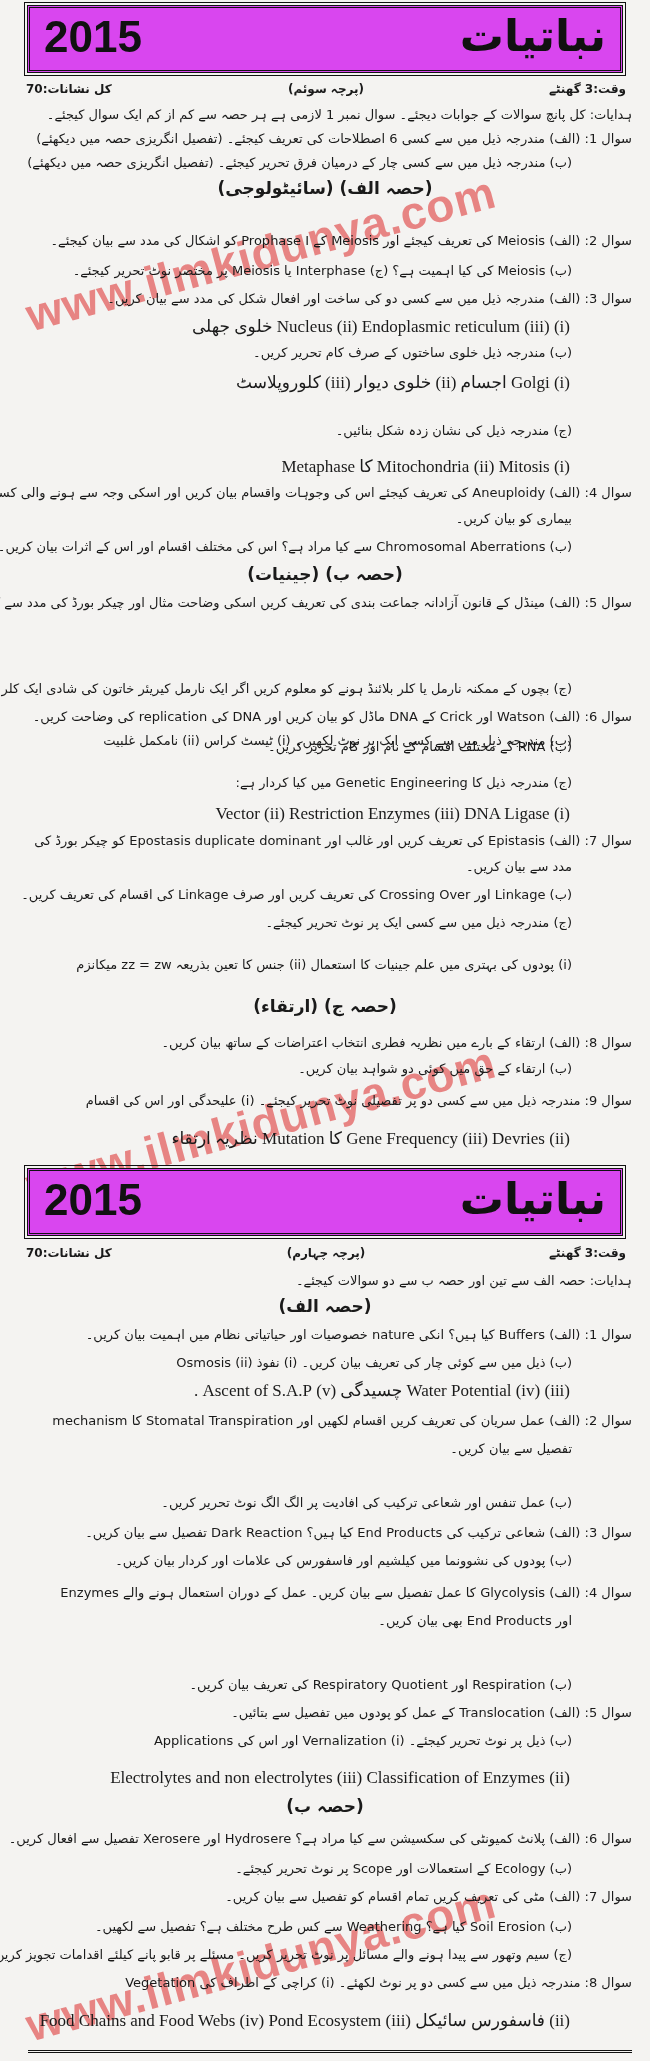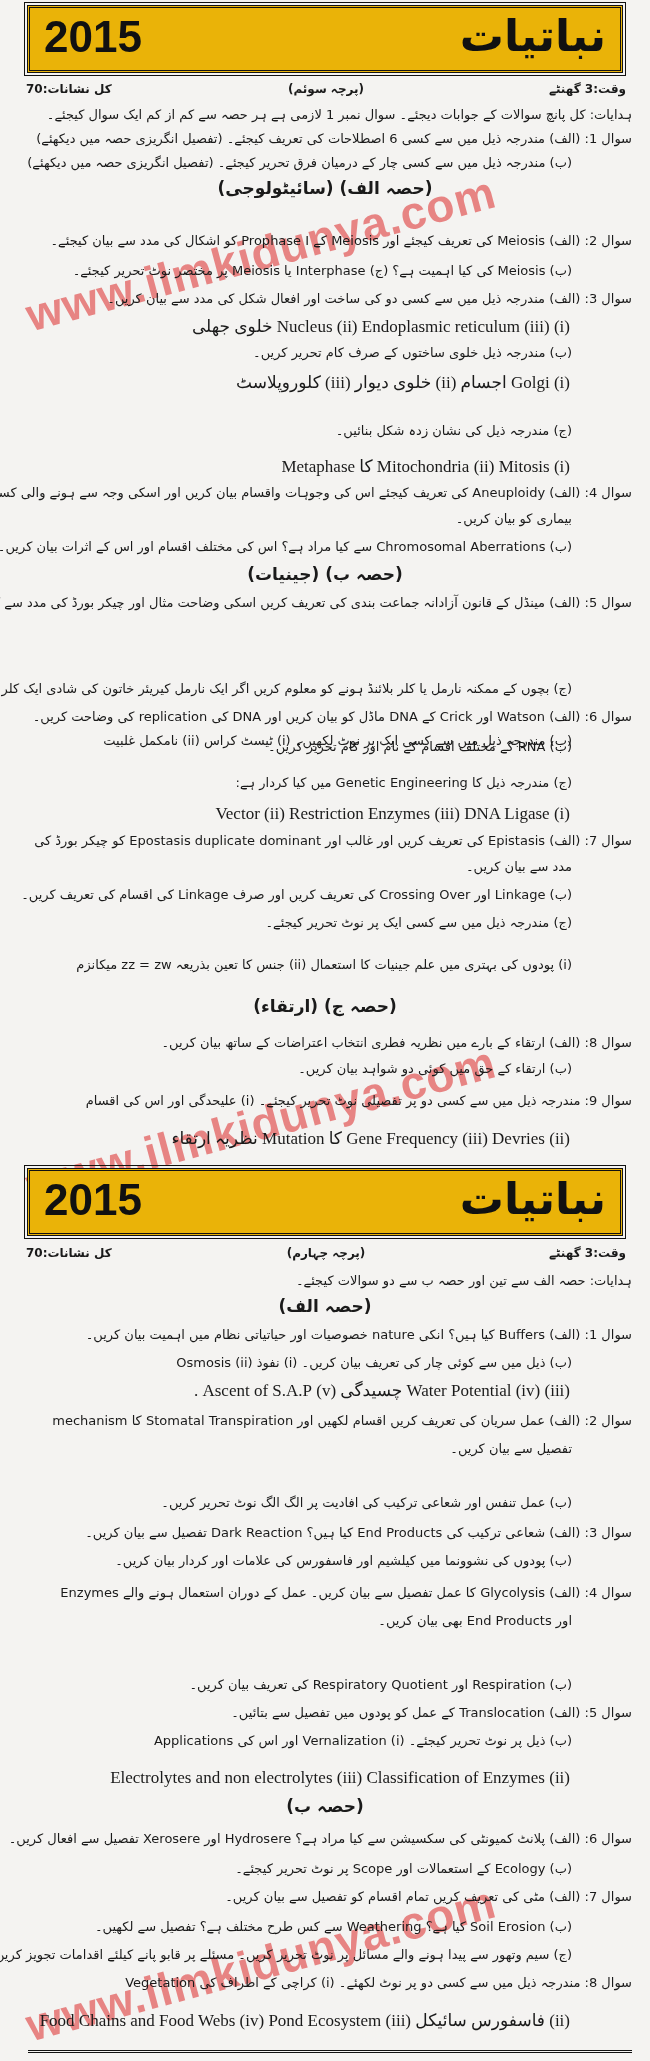--- a/index.html
+++ b/index.html
@@ -14,21 +14,21 @@
     position:absolute; color:rgba(220,40,40,0.55);
     font-family:"Liberation Sans", sans-serif; font-weight:bold;
     font-size:46px; letter-spacing:1px;
     transform:rotate(-15deg); transform-origin:left top;
     white-space:nowrap; pointer-events:none;
   }
   .header-box {
     position:absolute; left:27px; width:596px; height:68px;
     border:3px double #111; box-sizing:border-box;
     outline:1px solid #111; outline-offset:2px;
-    background:#eab308;
+    background:#d946ef;
   }
   .header-year {
     position:absolute; left:14px; top:4px;
     font-family:"Liberation Sans", sans-serif; font-weight:bold; font-size:44px; color:#111;
   }
   .header-subject {
     position:absolute; right:14px; top:2px;
     font-family:"DejaVu Sans", sans-serif; font-weight:bold; font-size:44px; color:#111;
     direction:rtl;
   }

